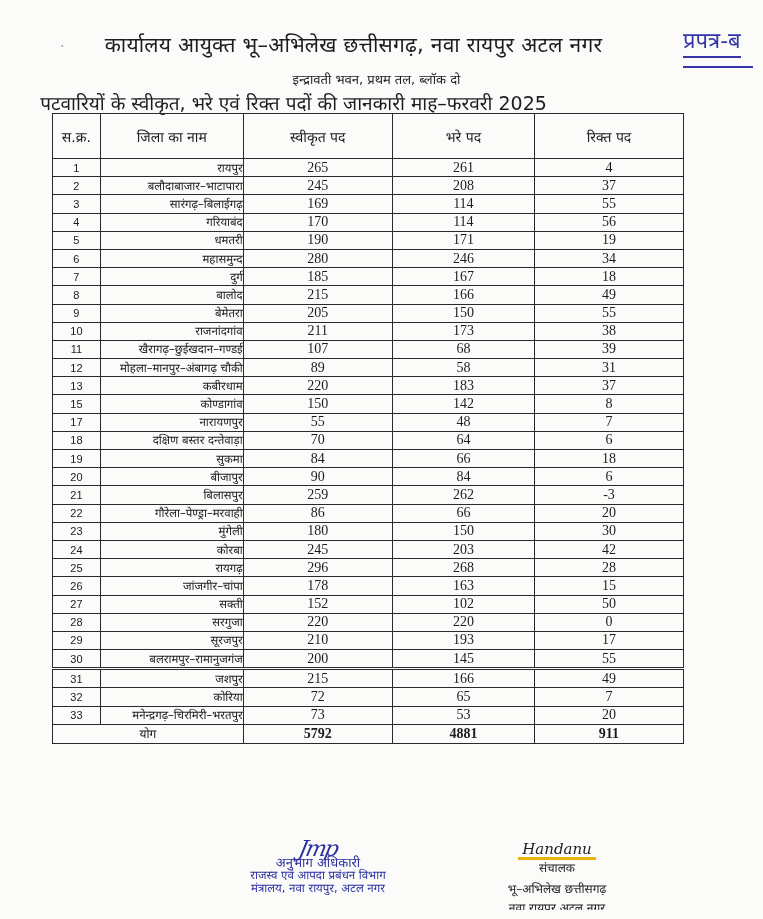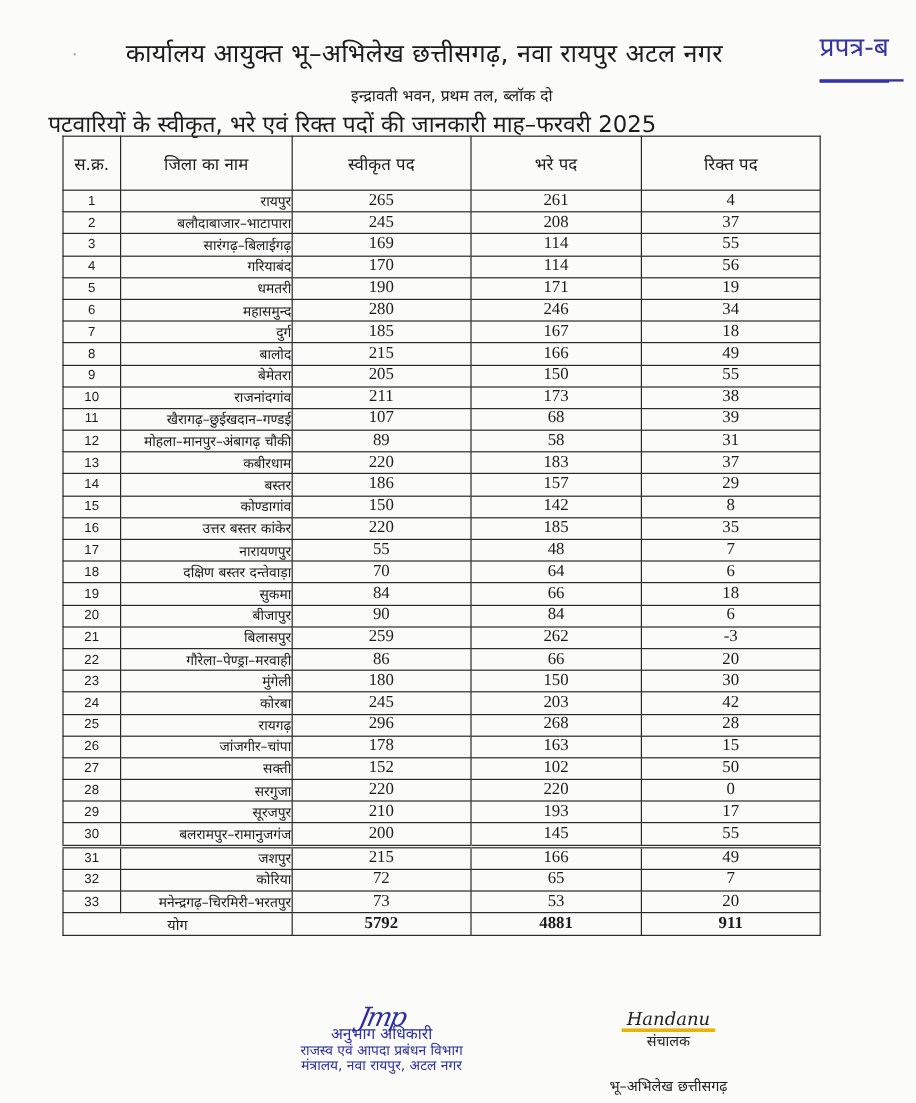--- a/index.html
+++ b/index.html
@@ -12,21 +12,21 @@
     }
     .header-title {
       position: absolute; left: 0; top: 30px; width: 763px;
       text-align: center; font-size: 21px; letter-spacing: 0.2px;
       font-family: "DejaVu Sans", sans-serif;
     }
     .header-title .t { position: relative; left: -28px; }
     .ann {
       position: absolute; left: 683px; top: 28px;
       color: #3535a8; font-size: 22px; font-family: "DejaVu Sans", sans-serif;
-      border-bottom: 2px solid #3535a8; line-height: 26px; padding-bottom: 13px;
+      border-bottom: 2px solid #3535a8; line-height: 26px; padding-bottom: 2px;
     }
     .ann-under {
       position: absolute; left: 683px; top: 66px; width: 70px; height: 0;
       border-top: 2px solid #3535a8;
     }
     .sub1 {
       position: absolute; left: 0; top: 70px; width: 763px;
       text-align: center; font-size: 13px;
     }
     .sub1 span { position: relative; left: -5px; }
@@ -206,39 +206,25 @@
         <td class="num">31</td>
       </tr>
       <tr>
         <td class="sn">13</td>
         <td class="name">कबीरधाम</td>
         <td class="num">220</td>
         <td class="num">183</td>
         <td class="num">37</td>
       </tr>
       <tr>
-        <td class="sn">14</td>
-        <td class="name">बस्तर</td>
-        <td class="num">186</td>
-        <td class="num">157</td>
-        <td class="num">29</td>
-      </tr>
-      <tr>
         <td class="sn">15</td>
         <td class="name">कोण्डागांव</td>
         <td class="num">150</td>
         <td class="num">142</td>
         <td class="num">8</td>
-      </tr>
-      <tr>
-        <td class="sn">16</td>
-        <td class="name">उत्तर बस्तर कांकेर</td>
-        <td class="num">220</td>
-        <td class="num">185</td>
-        <td class="num">35</td>
       </tr>
       <tr>
         <td class="sn">17</td>
         <td class="name">नारायणपुर</td>
         <td class="num">55</td>
         <td class="num">48</td>
         <td class="num">7</td>
       </tr>
       <tr>
         <td class="sn">18</td>
@@ -366,15 +352,15 @@
 <div class="sig-left">
   <div class="scrib">Jmp</div>
   <div class="role">अनुभाग अधिकारी</div>
   <div>राजस्व एवं आपदा प्रबंधन विभाग</div>
   <div>मंत्रालय, नवा रायपुर, अटल नगर</div>
 </div>
 
 <div class="sig-right">
   <div class="scrib">Handanu</div>
   <div>संचालक</div>
-  <div style="margin-top:22px">भू–अभिलेख छत्तीसगढ़</div>
+  <div style="margin-top:6px">भू–अभिलेख छत्तीसगढ़</div>
   <div class="line3">नवा रायपुर अटल नगर</div>
 </div>
 
 </body></html>

